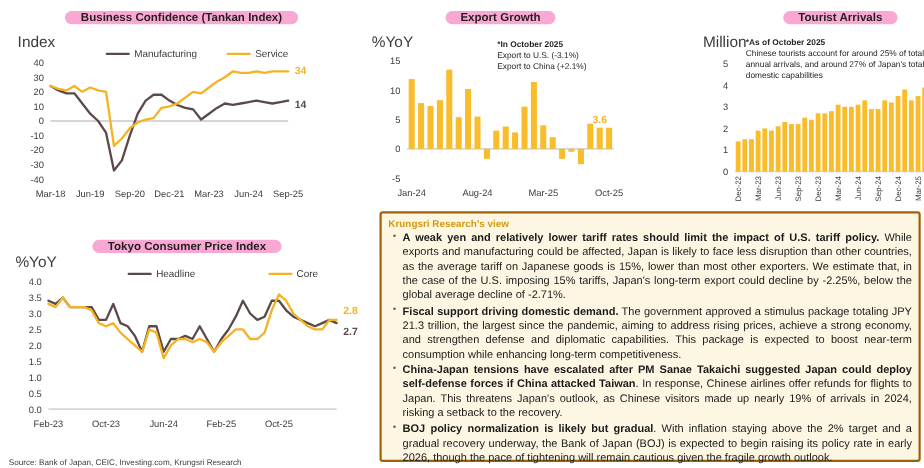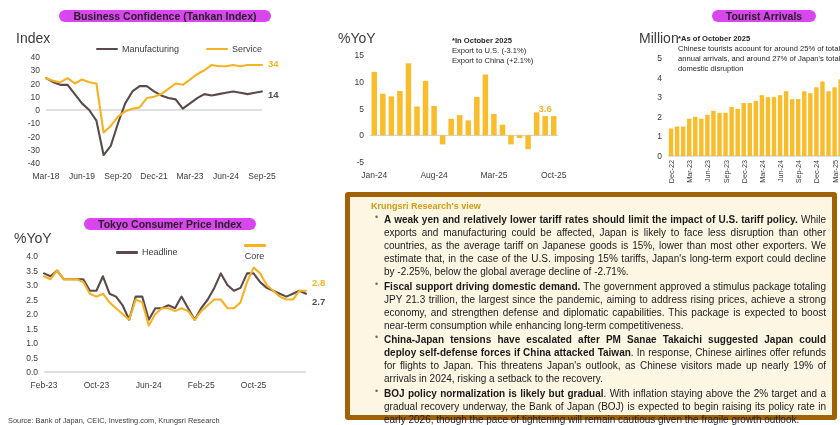--- a/index.html
+++ b/index.html
@@ -7,21 +7,21 @@
     width: 840px; height: 425px;
     background: #ffffff;
     font-family: "Liberation Sans", sans-serif;
     overflow: hidden;
   }
   #root { position: relative; width: 840px; height: 425px; }
 
   .panel { position: absolute; }
 
   .pill-title {
-    background: #d946ef;
+    background: #f9a8d4;
     border-radius: 14px;
     font-size: 10.5px;
     font-weight: bold;
     color: #231f20;
     text-align: center;
     padding: 0 14px;
     display: inline-block;
     white-space: nowrap;
   }
   .title-wrap { width: 100%; text-align: center; }
@@ -47,23 +47,22 @@
     line-height: 1.32;
   }
   .note b { font-weight: bold; }
 
   .plot { position: absolute; }
 
   
   #view-box {
     position: absolute;
     background: #fdf6e3;
-    border: 5px solid #a16207;
+    border: 2px solid #a16207;
     border-radius: 3px;
-    padding-left: 15px;
   }
   #view-title {
     font-size: 9px; font-weight: bold; color: #d19a13;
     margin: 4px 0 2px 6px;
   }
   .bullets { list-style: none; margin: 0 6px 0 10px; padding: 0; }
   .bullets li {
     position: relative;
     font-size: 10px;
     line-height: 1.30;
@@ -128,20 +127,23 @@
         <text x="226" y="179" font-size="8.5" font-family="&quot;Liberation Sans&quot;, sans-serif" fill="#3b3b3b" text-anchor="middle" font-weight="normal">Jun-24</text>
         <text x="262" y="179" font-size="8.5" font-family="&quot;Liberation Sans&quot;, sans-serif" fill="#3b3b3b" text-anchor="middle" font-weight="normal">Sep-25</text>
         <path d="M46.00 78.20 L53.20 82.17 L60.40 84.83 L67.60 84.83 L74.80 94.10 L82.00 103.38 L89.20 110.00 L96.40 120.60 L103.60 155.05 L110.80 145.78 L118.00 123.25 L125.20 103.38 L132.40 91.45 L139.60 86.15 L146.80 86.15 L154.00 91.45 L161.20 95.42 L168.40 98.08 L175.60 99.40 L182.80 108.67 L190.00 103.38 L197.20 98.08 L204.40 94.10 L211.60 95.42 L218.80 94.10 L226.00 92.78 L233.20 91.45 L240.40 92.78 L247.60 94.10 L254.80 92.78 L262.00 91.45 " fill="none" stroke="#5c4a4a" stroke-width="2.1" stroke-linejoin="round" stroke-linecap="round"></path>
         <path d="M46.00 78.20 L53.20 80.85 L60.40 82.17 L67.60 78.20 L74.80 83.50 L82.00 79.53 L89.20 82.17 L96.40 83.50 L103.60 132.53 L110.80 125.90 L118.00 116.63 L125.20 111.33 L132.40 108.67 L139.60 107.35 L146.80 98.08 L154.00 96.75 L161.20 94.10 L168.40 88.80 L175.60 83.50 L182.80 84.83 L190.00 79.53 L197.20 74.22 L204.40 70.25 L211.60 64.95 L218.80 66.28 L226.00 66.28 L233.20 64.95 L240.40 66.28 L247.60 64.95 L254.80 64.95 L262.00 64.95 " fill="none" stroke="#f5b323" stroke-width="2.1" stroke-linejoin="round" stroke-linecap="round"></path>
         <text x="268" y="66.95" font-size="9.5" font-family="&quot;Liberation Sans&quot;, sans-serif" fill="#f5b323" text-anchor="start" font-weight="bold">34</text>
         <text x="268" y="98.45" font-size="9.5" font-family="&quot;Liberation Sans&quot;, sans-serif" fill="#5c4a4a" text-anchor="start" font-weight="bold">14</text>
       </svg>
   </div>
 
   <div class="panel" style="left:330px; top:0px; width:250px; height:190px;">
+    <div class="title-wrap" style="margin-top:6px;">
+      <span class="pill-title">Export Growth</span>
+    </div>
     <div class="axis-unit" style="position:absolute; left:8px; top:30px;">%YoY</div>
 
     <div class="note" style="left:122px; top:36px; width:130px;">
       <b>*In October 2025</b><br>
       <span>Export to U.S. (-3.1%)</span><br>
       <span>Export to China (+2.1%)</span>
     </div>
 
     <svg class="plot" id="svg-export" style="left:0px; top:0px;" width="250" height="190">
         <text x="34" y="58.333333333333336" font-size="8.5" font-family="&quot;Liberation Sans&quot;, sans-serif" fill="#3b3b3b" text-anchor="end" font-weight="normal">15</text>
@@ -183,21 +185,21 @@
   <div class="panel" style="left:608px; top:0px; width:260px; height:190px;margin-left:26px;">
     <div class="title-wrap" style="margin-top:6px;">
       <span class="pill-title">Tourist Arrivals</span>
     </div>
     <div class="axis-unit" style="position:absolute; left:5px; top:30px;">Million</div>
 
     <div class="note" style="left:44px; top:34px; width:212px;">
       <b>*As of October 2025</b><br>
       <span>Chinese tourists account for around 25% of total</span><br>
       <span>annual arrivals, and around 27% of Japan's total</span><br>
-      <span>domestic disruption</span>
+      <span>domestic capabilities</span>
     </div>
 
     <svg class="plot" id="svg-tourist" style="left:0px; top:0px;" width="260" height="190">
         <text x="28" y="60.886792452830186" font-size="8.5" font-family="&quot;Liberation Sans&quot;, sans-serif" fill="#3b3b3b" text-anchor="end" font-weight="normal">5</text>
         <text x="28" y="80.50943396226415" font-size="8.5" font-family="&quot;Liberation Sans&quot;, sans-serif" fill="#3b3b3b" text-anchor="end" font-weight="normal">4</text>
         <text x="28" y="100.13207547169812" font-size="8.5" font-family="&quot;Liberation Sans&quot;, sans-serif" fill="#3b3b3b" text-anchor="end" font-weight="normal">3</text>
         <text x="28" y="119.75471698113208" font-size="8.5" font-family="&quot;Liberation Sans&quot;, sans-serif" fill="#3b3b3b" text-anchor="end" font-weight="normal">2</text>
         <text x="28" y="139.37735849056605" font-size="8.5" font-family="&quot;Liberation Sans&quot;, sans-serif" fill="#3b3b3b" text-anchor="end" font-weight="normal">1</text>
         <text x="28" y="159" font-size="8.5" font-family="&quot;Liberation Sans&quot;, sans-serif" fill="#3b3b3b" text-anchor="end" font-weight="normal">0</text>
         <line x1="34" y1="156" x2="246" y2="156" stroke="#d6d6d6" stroke-width="1.4"></line>
@@ -256,21 +258,21 @@
     <div class="title-wrap" style="margin-top:24px;">
       <span class="pill-title">Tokyo Consumer Price Index</span>
     </div>
     <div class="axis-unit" style="position:absolute; left:14px; top:40px;">%YoY</div>
 
     <div class="legend-row" style="left:116px; top:54px;gap:44px;">
       <span class="legend-item">
         <span class="legend-line" style="background:#5c4a4a;"></span>
         <span>Headline</span>
       </span>
-      <span class="legend-item" style="margin-left:22px;flex-direction:column;">
+      <span class="legend-item" style="margin-left:22px;">
         <span class="legend-line" style="background:#f5b323;"></span>
         <span>Core</span>
       </span>
     </div>
 
     <svg class="plot" id="svg-cpi" style="left:0px; top:0px;" width="340" height="215">
         <text x="38" y="69" font-size="8.5" font-family="&quot;Liberation Sans&quot;, sans-serif" fill="#3b3b3b" text-anchor="end" font-weight="normal">4.0</text>
         <text x="38" y="83.5" font-size="8.5" font-family="&quot;Liberation Sans&quot;, sans-serif" fill="#3b3b3b" text-anchor="end" font-weight="normal">3.5</text>
         <text x="38" y="98" font-size="8.5" font-family="&quot;Liberation Sans&quot;, sans-serif" fill="#3b3b3b" text-anchor="end" font-weight="normal">3.0</text>
         <text x="38" y="112.5" font-size="8.5" font-family="&quot;Liberation Sans&quot;, sans-serif" fill="#3b3b3b" text-anchor="end" font-weight="normal">2.5</text>

